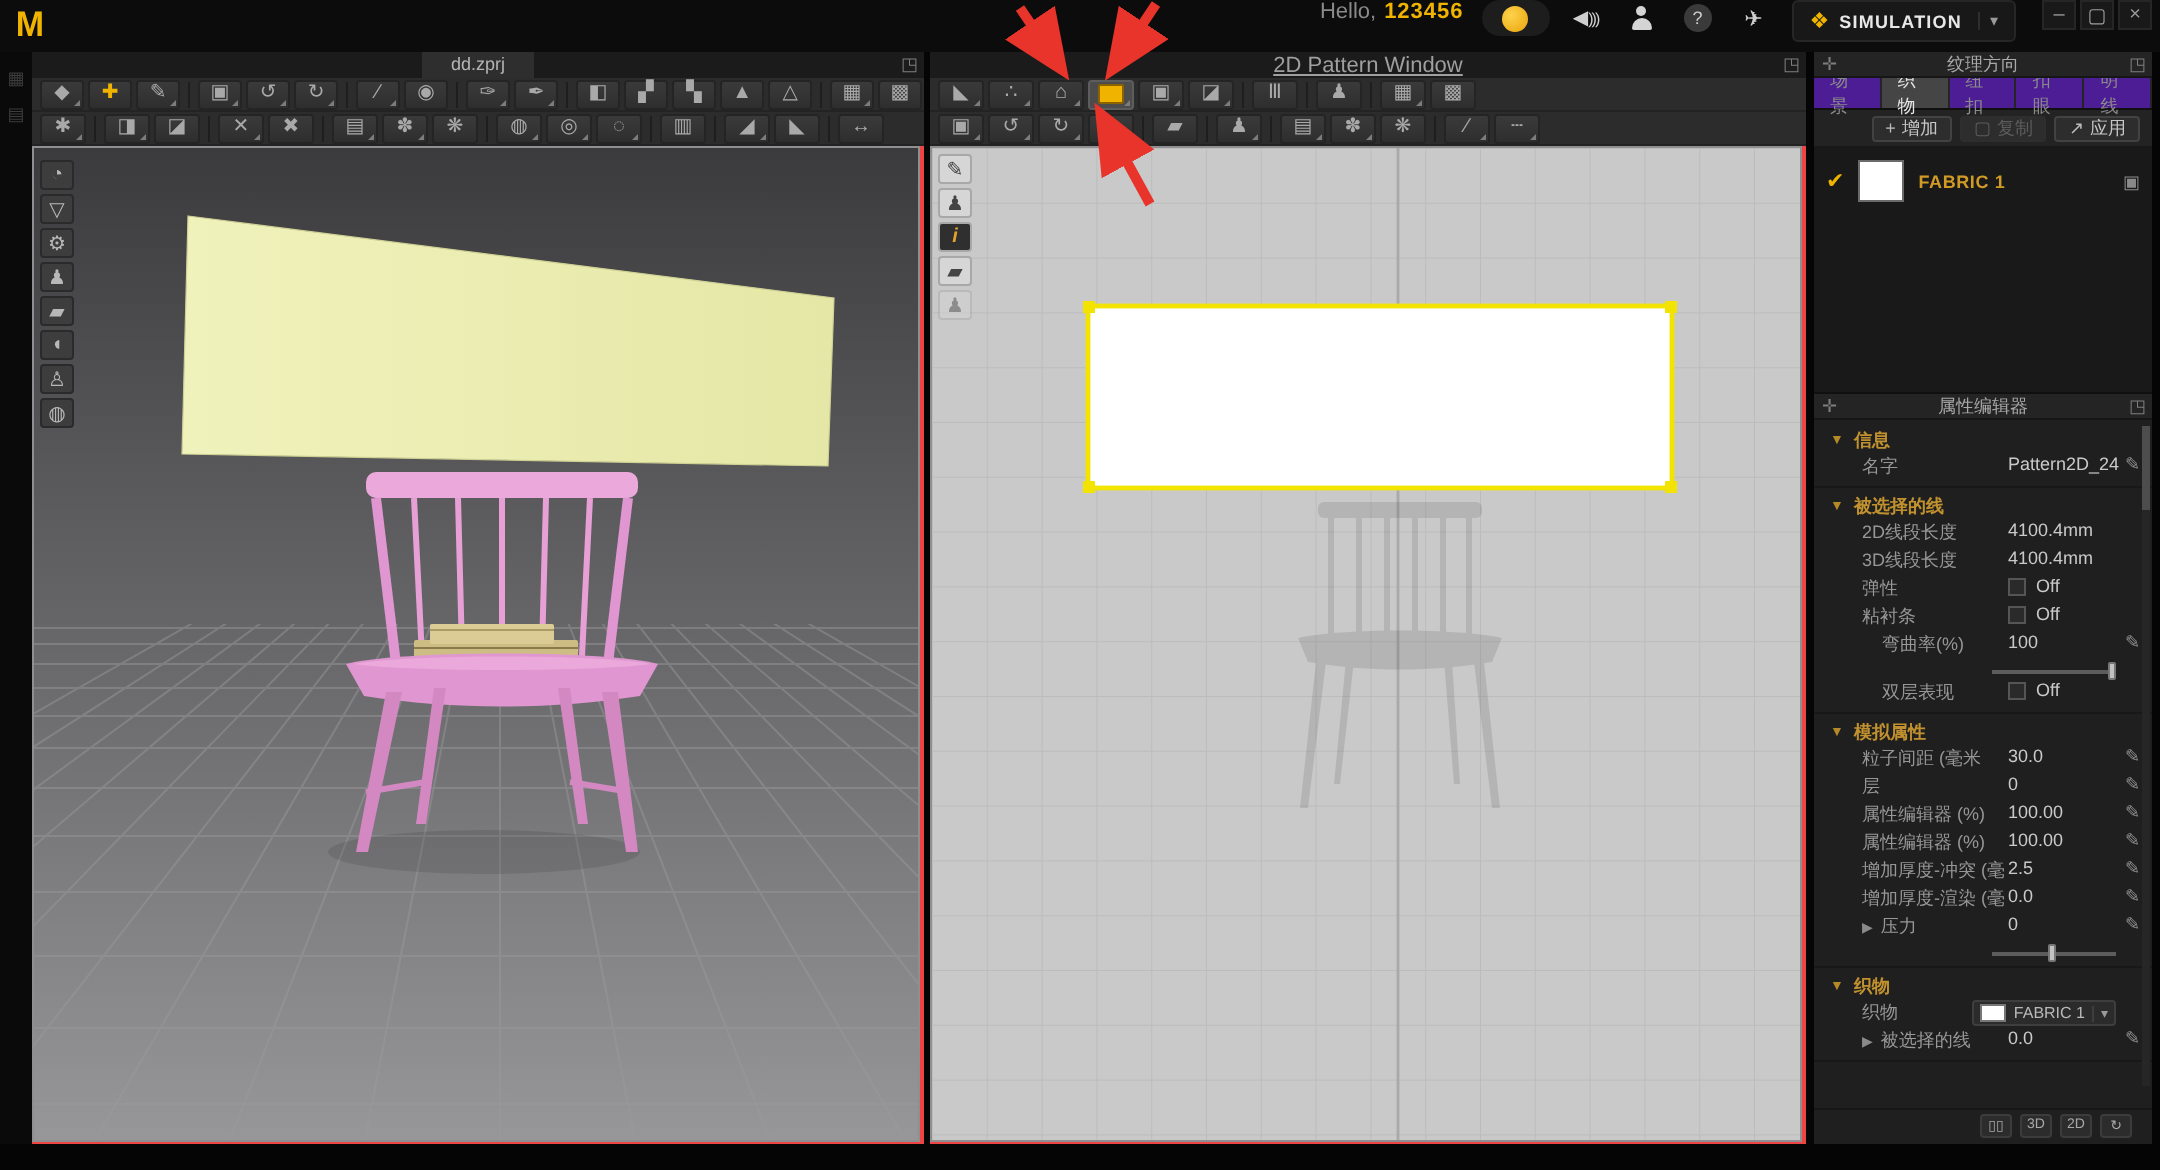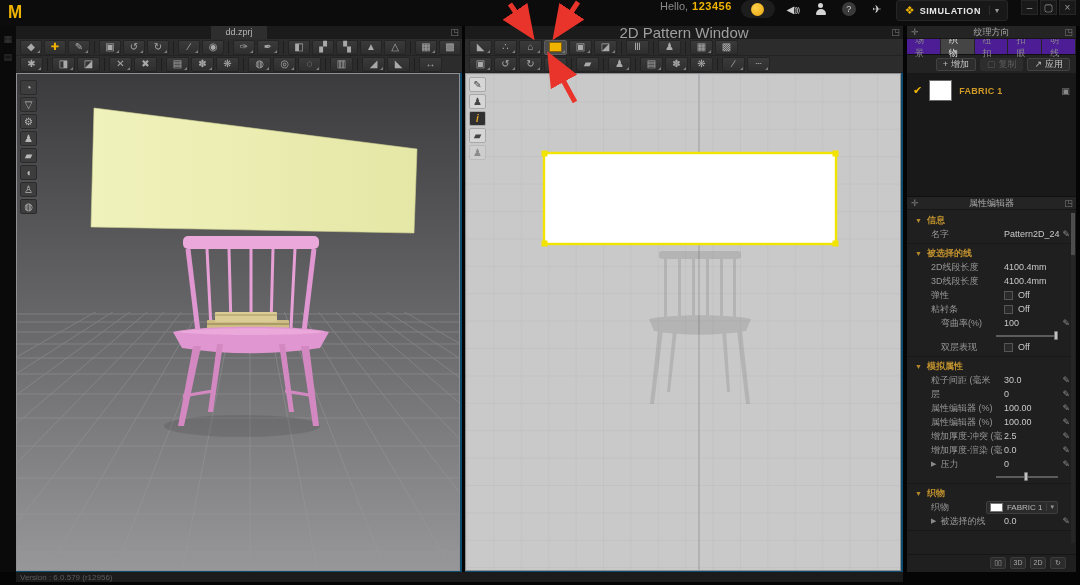--- a/index.html
+++ b/index.html
@@ -29,23 +29,23 @@
   #simbtn .simtext { color:#e8e8e8; font-size:9px; font-weight:bold; letter-spacing:0.6px; }
   #simbtn .caret { color:#9a9a9a; font-size:8px; margin-left:3px; border-left:1px solid #2e2e2e; padding-left:5px; }
   #winctrl { display:flex; gap:2px; margin-left:4px; }
   #winctrl span { width:17px; height:15px; display:flex; align-items:center; justify-content:center; color:#9a9a9a; font-size:10px; background:#191919; border:1px solid #262626; cursor:pointer; }
 
   
   #leftdock { position:absolute; left:0; top:26px; width:16px; height:546px; background:#0a0a0a; z-index:2; }
   #leftdock .dock-ic { display:block; margin:8px auto 0; width:11px; height:10px; color:#3d3d3d; font-size:9px; line-height:10px; text-align:center; cursor:pointer; }
 
   
-  .win { position:absolute; top:26px; background:#0c4a6e; }
+  .win { position:absolute; top:26px; background:#ef4444; }
   .wtitle { position:relative; height:13px; background:#1b1b1b; display:flex; align-items:center; justify-content:center; }
-  .wtitle .ttext { font-size:15px; color:#9f9f9f; }
+  .wtitle .ttext { font-size:11px; color:#9f9f9f;text-decoration:underline; }
   .wtab { background:#2e2e2e; padding:0 14px; height:13px; line-height:13px; font-size:9px; color:#b5b5b5; }
   .popup-ic { position:absolute; right:3px; top:1px; color:#7e7e7e; font-size:9px; cursor:pointer; }
   .pin-ic { position:absolute; left:4px; top:1px; color:#7e7e7e; font-size:9px; cursor:pointer; }
   .tbar { height:17px; background:#2c2c2c; border-bottom:1px solid #232323; display:flex; align-items:center; padding-left:3px; }
   .tbtn { position:relative; width:23px; height:15px; margin:0 1px; display:flex; align-items:center; justify-content:center; background:linear-gradient(#3a3a3a,#2e2e2e); border:1px solid #242424; border-radius:2px; color:#a9a9a9; font-size:10px; line-height:1; cursor:pointer; }
   .tbtn.accent { color:var(--accent); }
   .tbtn.sel { background:#4c4c4c; border-color:#5d5d5d; }
   .tbtn .rectglyph { width:13px; height:10px; background:var(--accent); border:1px solid #8a6200; border-radius:1px; }
   .tbtn.has-sub::after { content:""; position:absolute; right:1px; bottom:1px; border-left:3px solid transparent; border-bottom:3px solid #7c7c7c; }
   .tsep { width:1px; height:13px; background:#1e1e1e; margin:0 3px; }
@@ -80,21 +80,21 @@
   #fabricitem .swatch { width:23px; height:21px; background:#fff; border:1px solid #6a6a6a; }
   #fabricitem .fname { color:var(--fabname); font-size:9px; font-weight:bold; letter-spacing:0.3px; flex:1; }
   #fabricitem .fedit { color:#8a8a8a; font-size:9px; }
 
   #propwin { position:relative; }
   #propbody { position:relative; padding:3px 0 0 0; height:346px; overflow:hidden; }
   .psec-h { display:flex; align-items:center; gap:5px; height:14px; padding-left:8px; }
   .psec-h .arr { color:#b5882a; font-size:7px; }
   .psec-h .htext { color:#c0912e; font-size:9px; font-weight:bold; }
   .psec-rows { border-bottom:1px solid #181818; padding-bottom:2px; margin-bottom:2px; }
-  .prow { display:flex; align-items:center; min-height:14px; padding-left:24px; padding-right:6px; }
+  .prow { display:flex; align-items:flex-start; min-height:14px; padding-left:24px; padding-right:6px; }
   .prow.indent { padding-left:34px; }
   .prow .plabel { flex:1; color:#979797; font-size:9px; display:flex; align-items:center; gap:4px; }
   .prow .plabel .arr { color:#8a8a8a; font-size:7px; }
   .prow .pval { width:54px; color:#c9c9c9; font-size:9px; text-align:left; }
   .prow .pencil { width:12px; color:#8f8f8f; font-size:9px; text-align:right; cursor:pointer; }
   .prow .pencil.blank { visibility:hidden; }
   .cbox { width:9px; height:9px; border:1px solid #555; background:#2a2a2a; margin-right:5px; display:inline-flex; align-items:center; justify-content:center; font-size:8px; color:#1d1d00; vertical-align:middle; cursor:pointer; }
   .cbox.on { background:var(--accent); border-color:#9a7000; }
   .sliderline { display:flex; justify-content:flex-end; padding:2px 18px 3px 0; }
   .track { position:relative; width:62px; height:2px; background:#5c5c5c; margin-top:3px; }
@@ -590,23 +590,20 @@
         </div>
     </div>
     <div id="panelbottom">
         <div class="pbbtn">▯▯</div>
         <div class="pbbtn">3D</div>
         <div class="pbbtn">2D</div>
         <div class="pbbtn">↻</div>
       </div>
   </aside>
 
-  <footer id="statusbar">
-    <span>Version : 6.0.579 (r12956)</span>
-  </footer>
 
   <svg id="annot" width="130" height="110" viewBox="0 0 130 110">
     <defs>
       <marker id="ah" markerWidth="7" markerHeight="6" refX="5" refY="3" orient="auto">
         <path d="M0,0 L7,3 L0,6 Z" fill="#e8342a"></path>
       </marker>
     </defs>
     <line x1="15" y1="4" x2="34" y2="32" stroke="#e8342a" stroke-width="5" marker-end="url(#ah)"></line>
     <line x1="83" y1="2" x2="63" y2="32" stroke="#e8342a" stroke-width="5" marker-end="url(#ah)"></line>
     <line x1="80" y1="102" x2="57" y2="60" stroke="#e8342a" stroke-width="5" marker-end="url(#ah)"></line>

